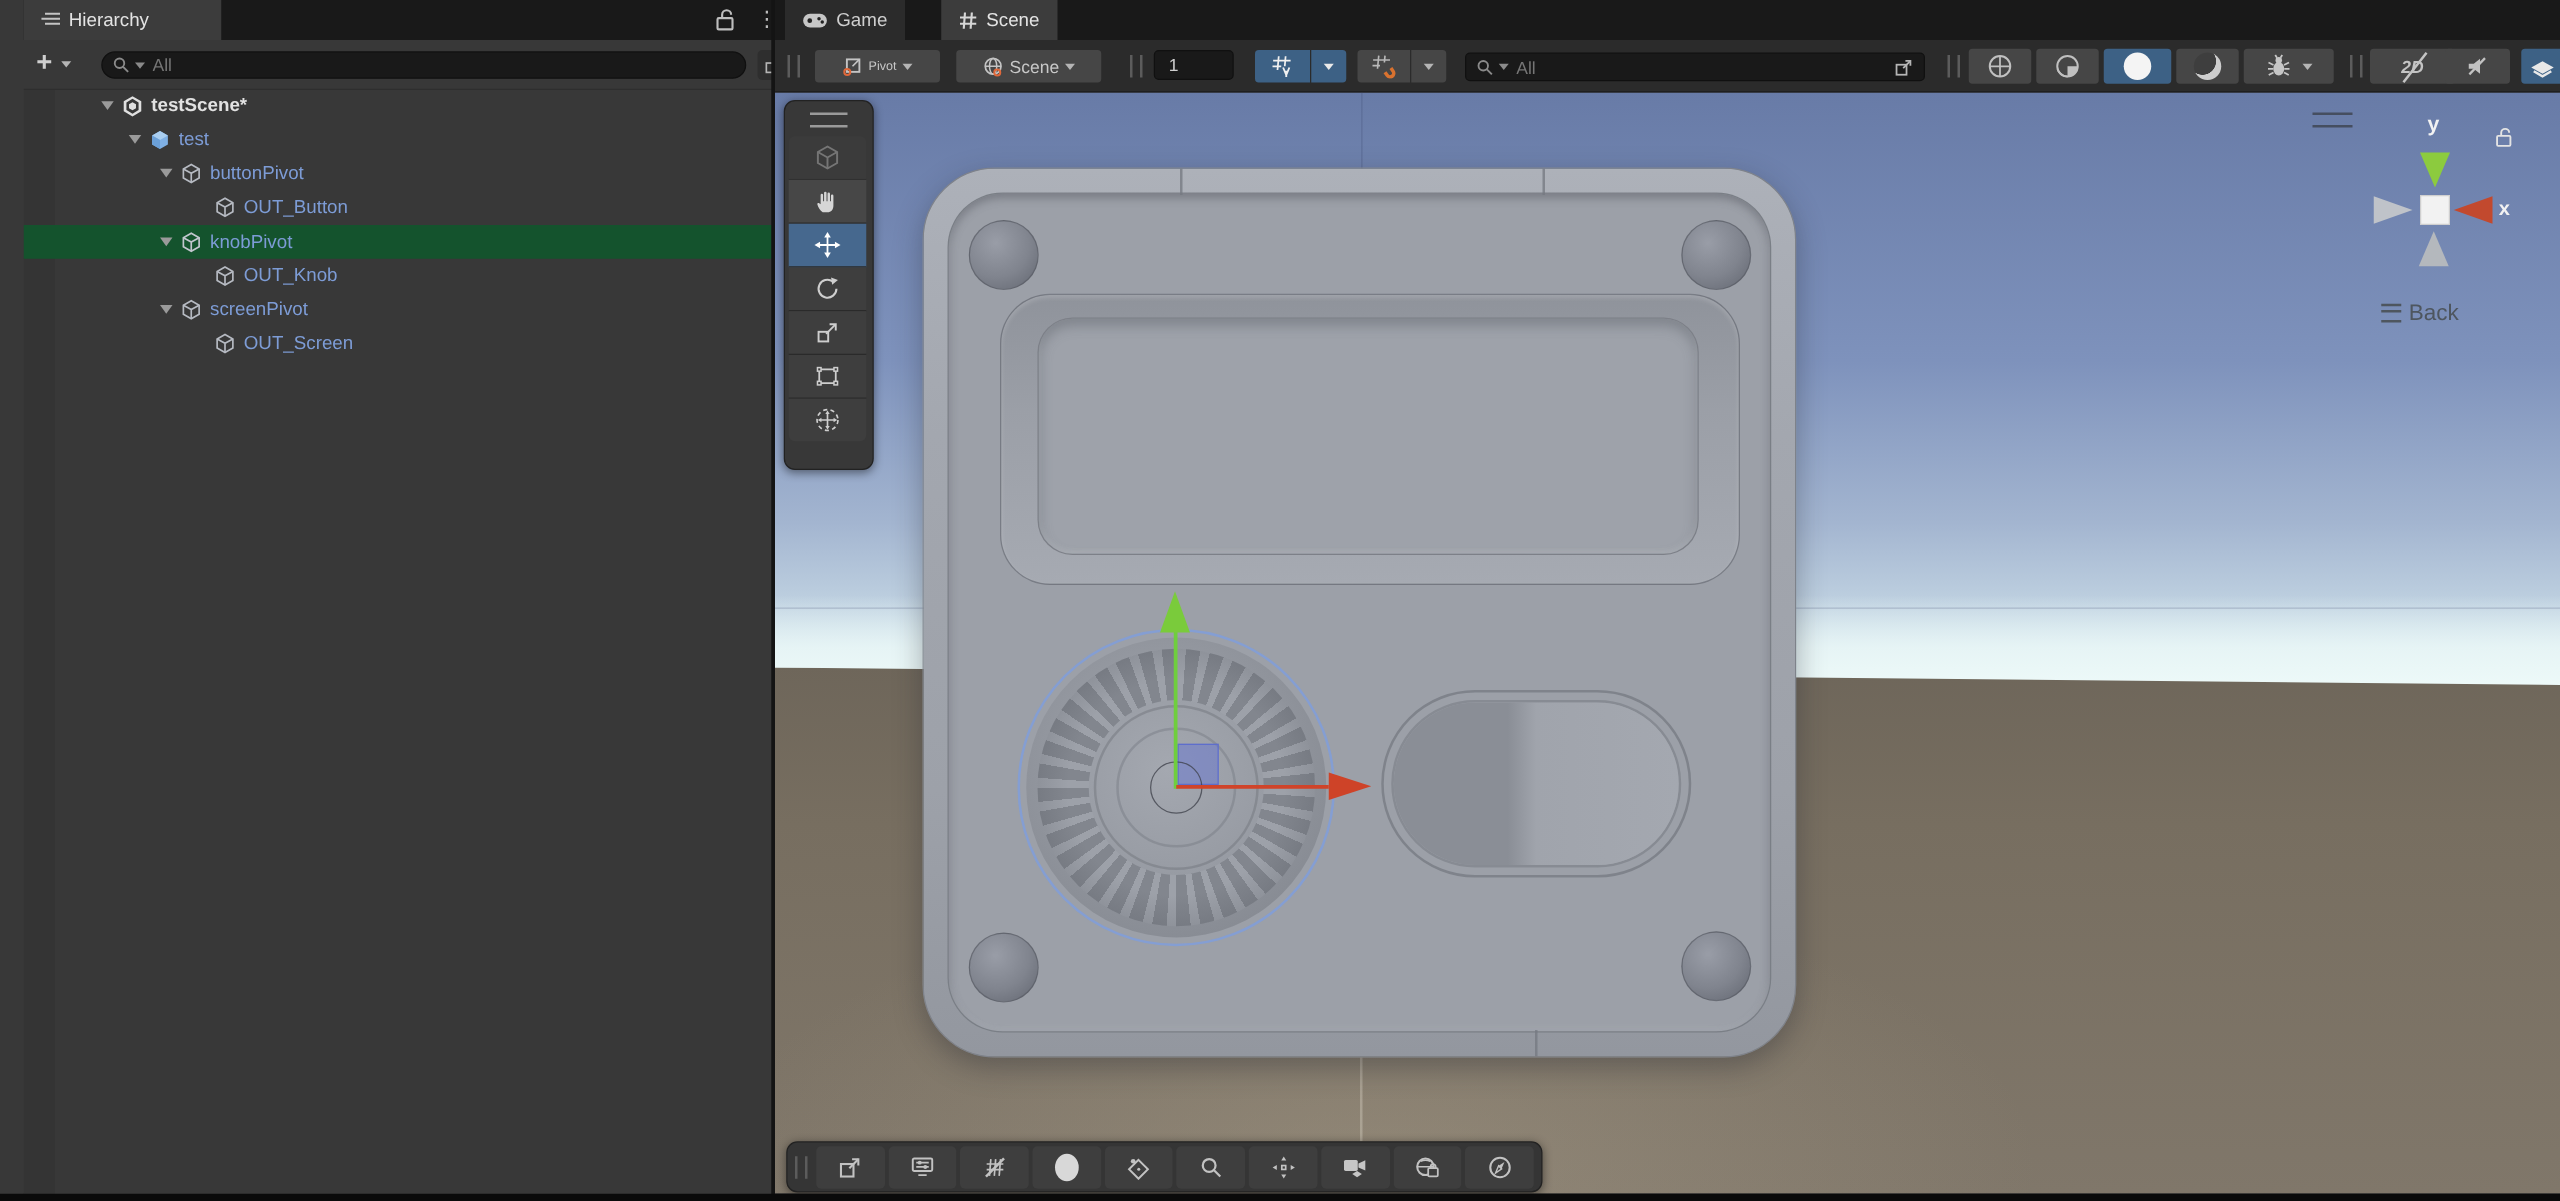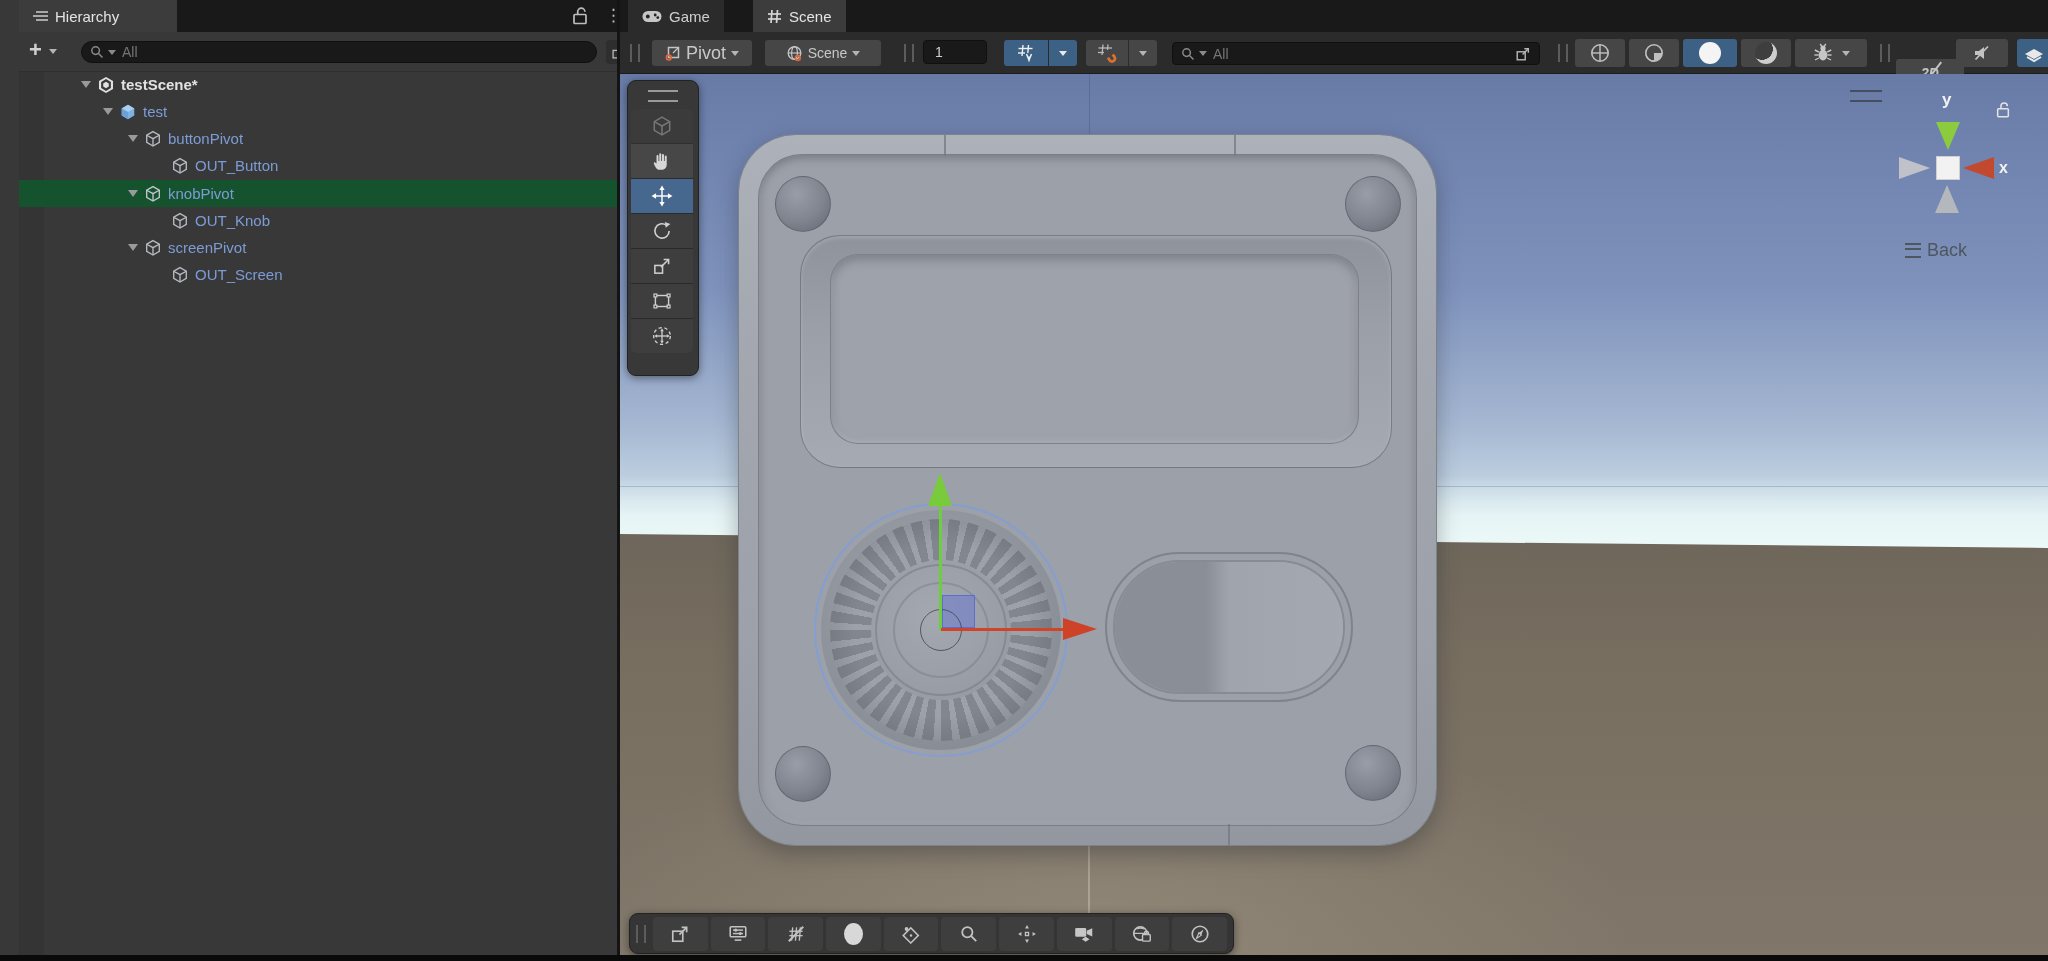--- a/index.html
+++ b/index.html
@@ -216,21 +216,21 @@
       <span class="abs handle-v" style="left:10px;top:12px;"></span>
 
       <div class="abs tbtn" style="left:32px;top:8px;width:100px;height:26px;">
         <span style="display:flex;">
           <svg width="16" height="16" viewBox="0 0 16 16">
               <rect x="3.5" y="2.5" width="10" height="10" fill="none" stroke="#c4c4c4" stroke-width="1.5"></rect>
               <line x1="13.5" y1="2.5" x2="8" y2="8" stroke="#c4c4c4" stroke-width="1.3"></line>
               <circle cx="3.8" cy="12.5" r="2.4" fill="none" stroke="#e0683a" stroke-width="1.6"></circle>
             </svg>
         </span>
-        <span style="font-size:18px;">Pivot</span>
+        <span style="font-size:10px;">Pivot</span>
         <span class="caret sm"></span>
       </div>
 
       <div class="abs tbtn" style="left:145px;top:8px;width:116px;height:26px;">
         <span style="display:flex;">
           <svg width="17" height="17" viewBox="0 0 17 17">
               <circle cx="8.5" cy="8" r="6.3" fill="none" stroke="#c4c4c4" stroke-width="1.4"></circle>
               <ellipse cx="8.5" cy="8" rx="2.9" ry="6.3" fill="none" stroke="#c4c4c4" stroke-width="1.2"></ellipse>
               <line x1="2.2" y1="8" x2="14.8" y2="8" stroke="#c4c4c4" stroke-width="1.2"></line>
               <circle cx="11.8" cy="13" r="2.4" fill="none" stroke="#e0683a" stroke-width="1.6"></circle>
@@ -329,21 +329,21 @@
                 <line x1="14.4" y1="12" x2="18.6" y2="12"></line>
                 <line x1="14.2" y1="15" x2="18" y2="17"></line>
                 <line x1="8.6" y1="3.2" x2="7.2" y2="1"></line>
                 <line x1="11.4" y1="3.2" x2="12.8" y2="1"></line>
               </g>
             </svg>
         </span>
         <span class="caret sm"></span>
       </div>
       <span class="abs handle-v" style="left:1260px;top:12px;"></span>
-      <div class="abs tbtn" style="left:1276px;top:7px;width:68px;height:28px;margin-top:20px;">
+      <div class="abs tbtn" style="left:1276px;top:7px;width:68px;height:28px;">
         <span class="toggle2d">2D</span>
       </div>
       <div class="abs tbtn" style="left:1336px;top:7px;width:52px;height:28px;">
         <span style="display:flex;">
           <svg width="20" height="20" viewBox="0 0 20 20">
               <polygon points="3,8 7,8 12,4 12,16 7,12 3,12" fill="#c2c2c2"></polygon>
               <line x1="3.5" y1="16.5" x2="16" y2="3.5" stroke="#c2c2c2" stroke-width="1.8"></line>
             </svg>
         </span>
       </div>

